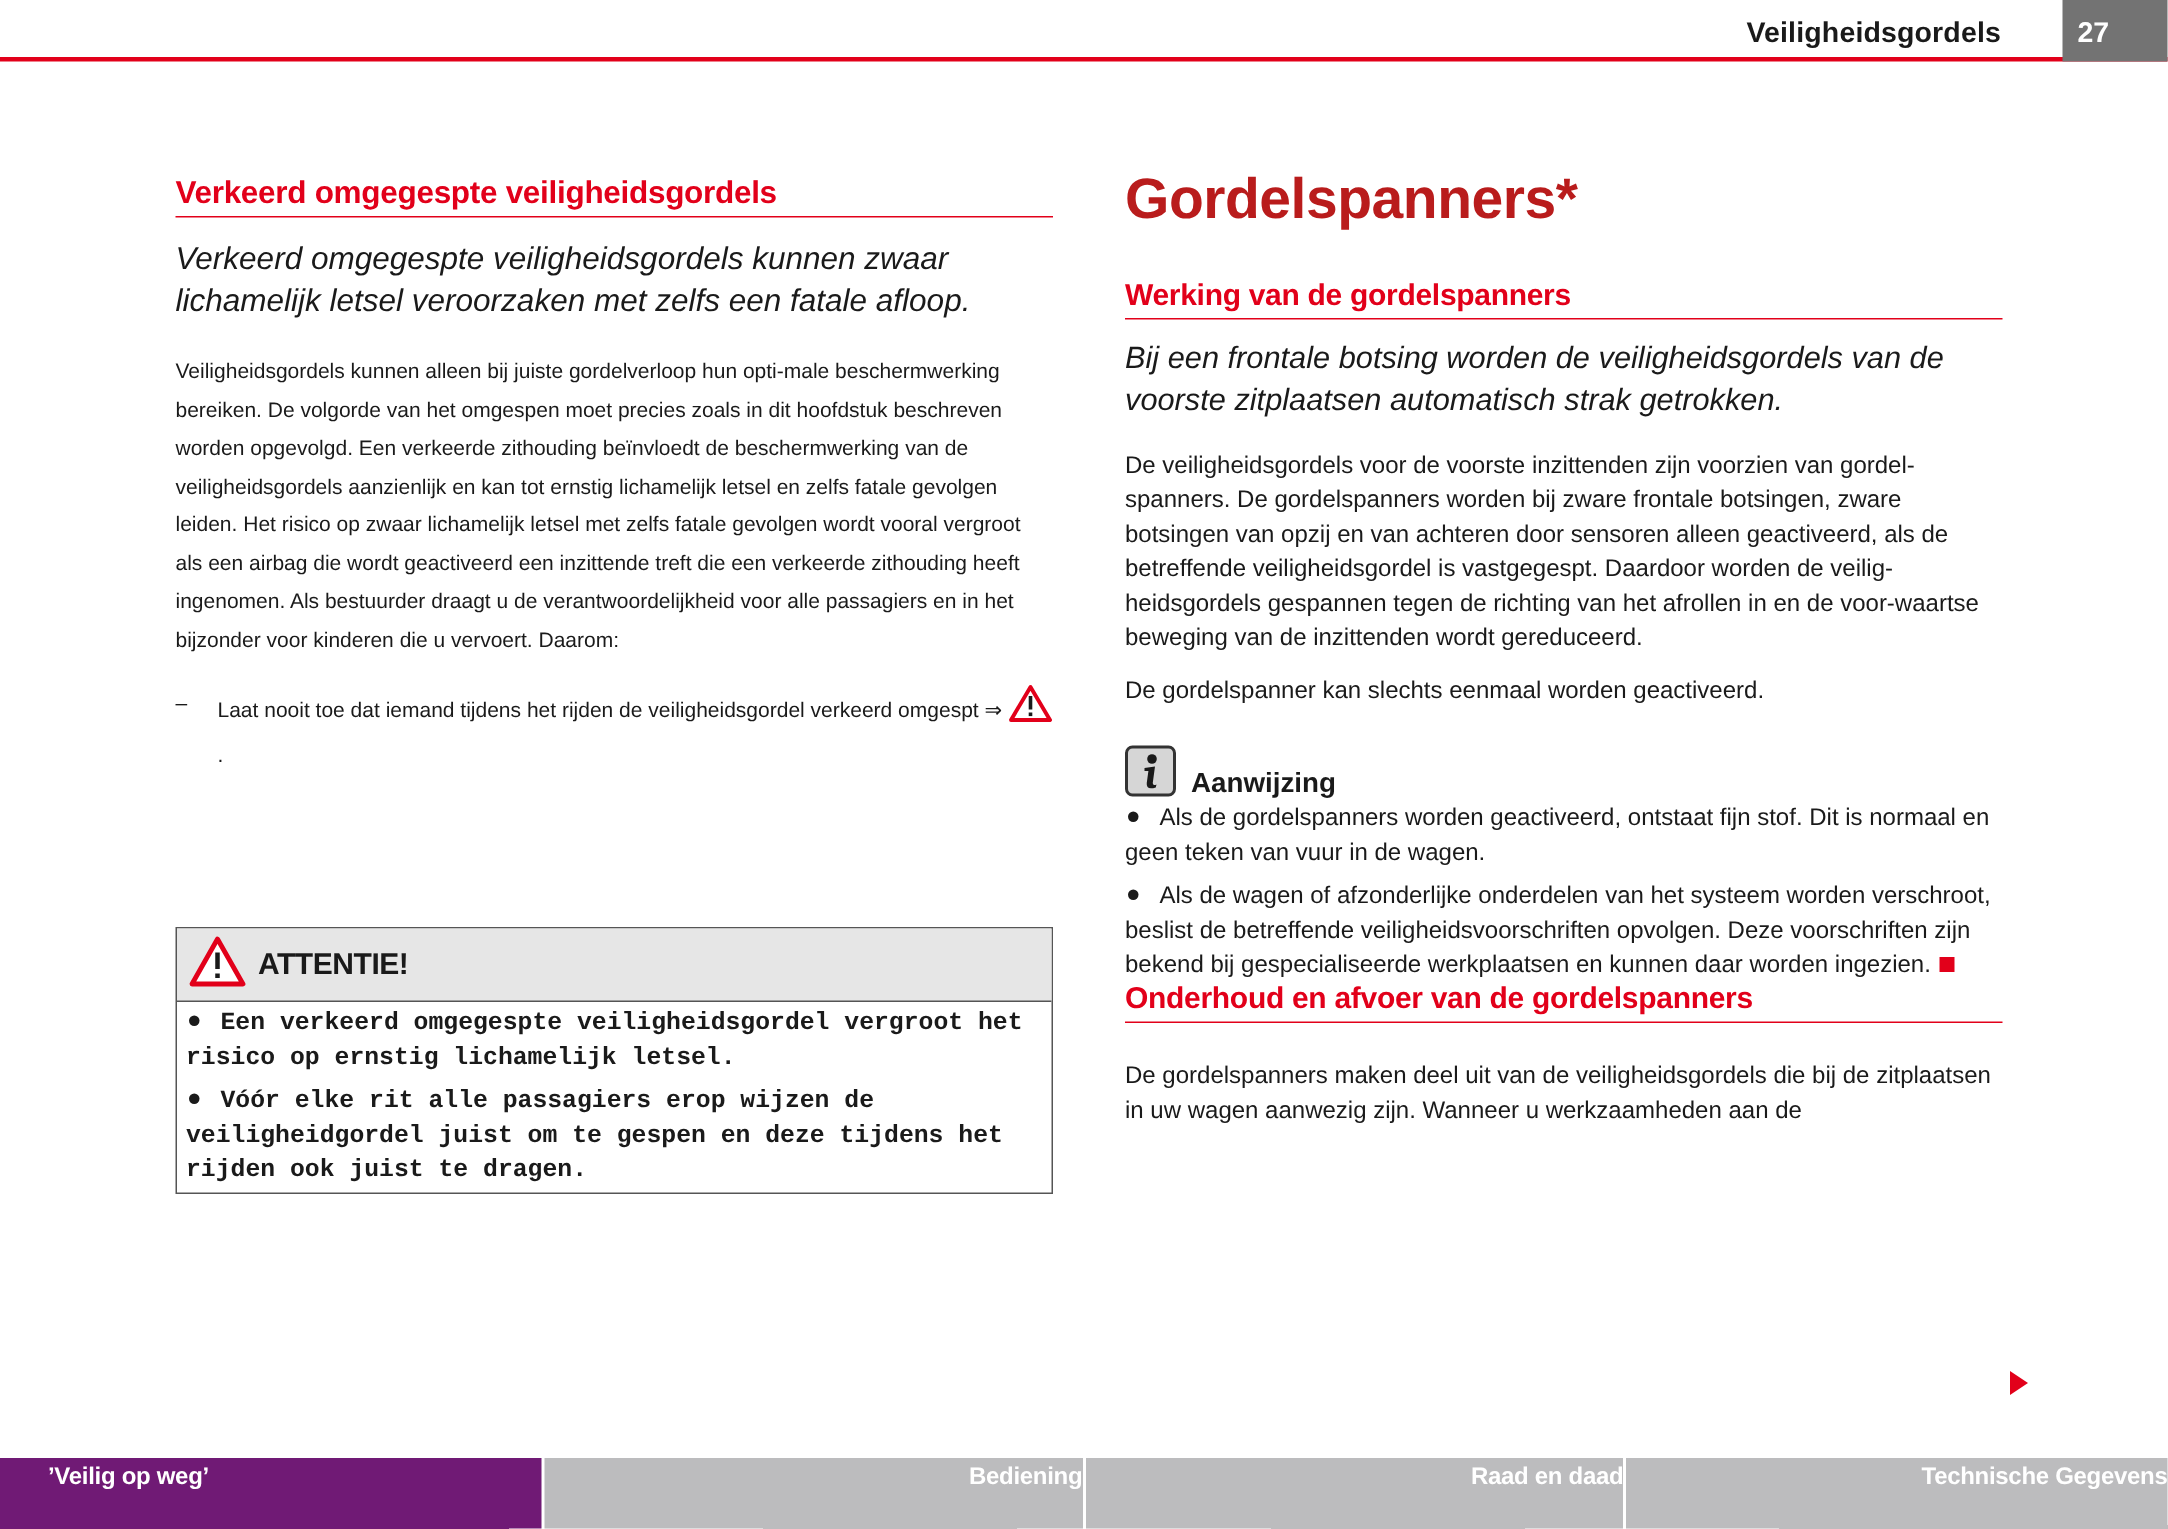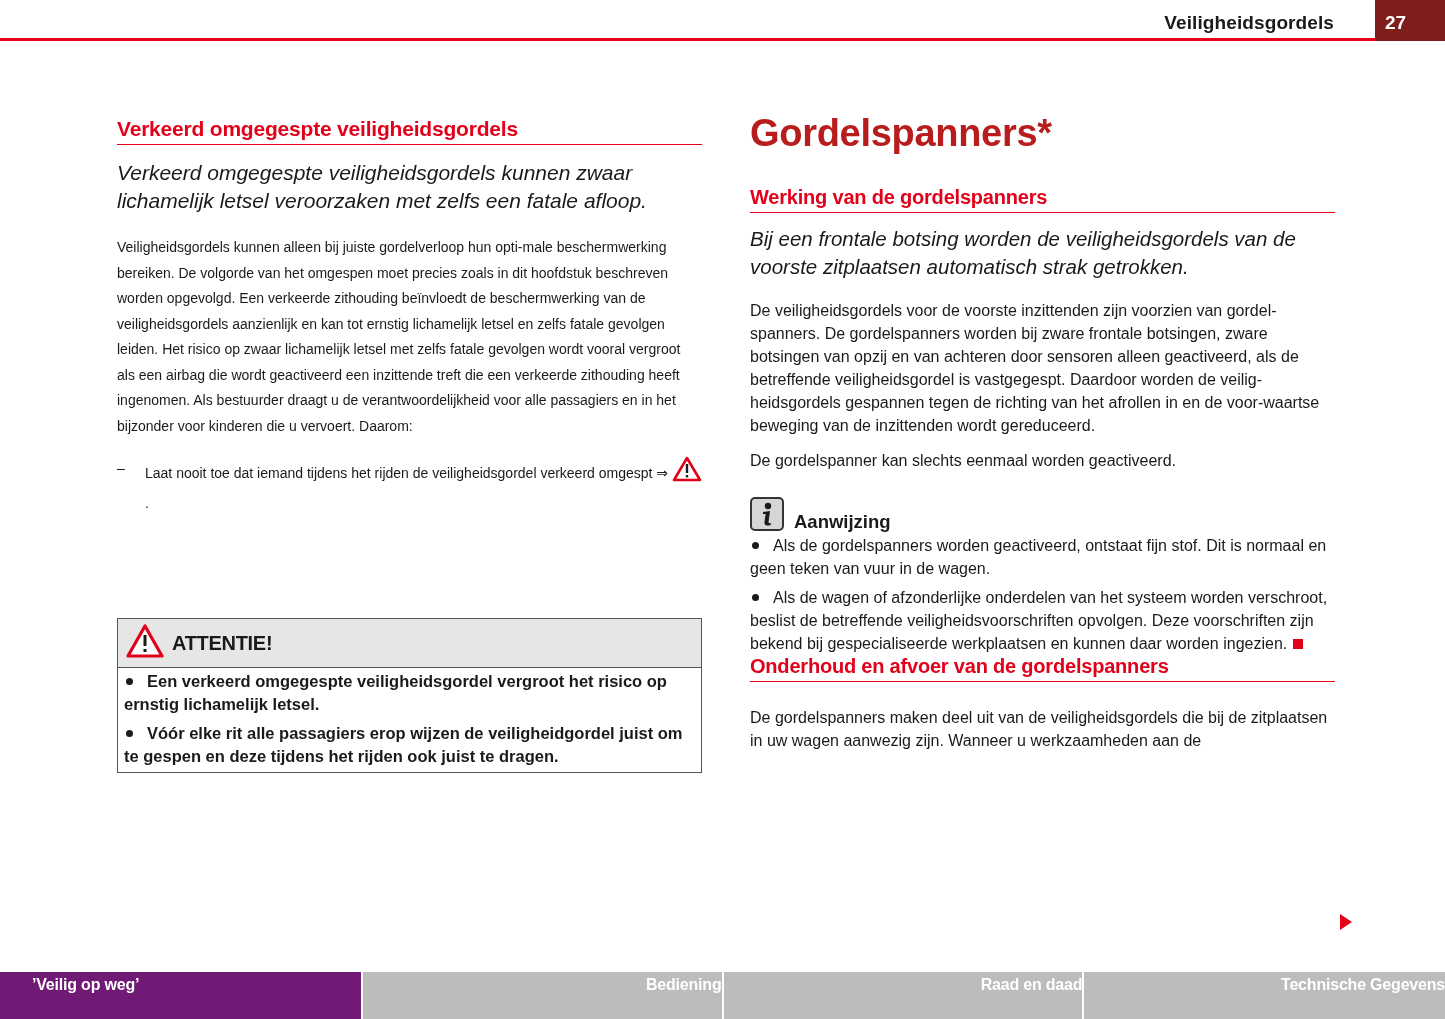--- a/index.html
+++ b/index.html
@@ -4,42 +4,42 @@
 <style>
   html, body { margin:0; padding:0; }
   body {
     width:1445px; height:1019px; position:relative; overflow:hidden;
     background:#ffffff; color:#1a1a1a;
     font-family:"Liberation Sans", "DejaVu Sans", sans-serif;
   }
   
   .top-rule { position:absolute; left:0; top:38px; width:1445px; height:3px; background:#e2001a; }
   .header-title { position:absolute; right:111px; top:12px; font-size:19px; font-weight:bold; color:#1a1a1a; letter-spacing:0.1px; }
-  .page-num-box { position:absolute; left:1375px; top:0; width:70px; height:41px; background:#7f1d1d; }
+  .page-num-box { position:absolute; left:1375px; top:0; width:70px; height:41px; background:#737373; }
   .page-num { position:absolute; left:10px; top:12px; font-size:19px; font-weight:bold; color:#fff; }
 
   .col { position:absolute; }
   .col-left { left:117px; top:117px; width:585px; }
   .col-right { left:750px; top:112px; width:585px; }
 
   .h2 { font-size:21px; font-weight:bold; color:#e2001a; padding-bottom:3px; border-bottom:1.5px solid #e2001a; letter-spacing:-0.2px; }
   .h1 { font-size:38px; font-weight:bold; color:#b91c1c; letter-spacing:-0.3px; }
   .lead { font-style:italic; font-size:21px; line-height:28px; color:#1a1a1a; }
   .body-l { font-size:14px; line-height:25.5px; }
   .body-r { font-size:16px; line-height:23px; }
   p { margin:0; }
 
   .dash-item { display:flex; }
   .dash-item .dash { width:28px; flex:none; }
   .warn-inline { display:inline-block; vertical-align:-4px; }
 
   .attn-box { position:absolute; left:117px; top:618px; width:583px; border:1.5px solid #555; }
   .attn-head { background:#e6e6e6; height:48px; border-bottom:1.5px solid #555; display:flex; align-items:center; padding-left:8px; }
   .attn-title { font-size:20px; font-weight:bold; margin-left:8px; letter-spacing:-0.3px; }
-  .attn-body { padding:2px 6px 4px 6px; font-size:16.5px; font-weight:bold; line-height:23px; }
+  .attn-body { padding:2px 6px 4px 6px; font-size:16.5px; font-weight:bold; line-height:23px;font-family:Liberation Mono, monospace; }
   .attn-item { margin-bottom:6px; }
   .attn-item:last-child { margin-bottom:0; }
   .bullet { display:inline-block; width:7px; height:7px; border-radius:50%; background:#1a1a1a; margin:0 14px 2px 2px; vertical-align:middle; }
   .end-sq { display:inline-block; width:10px; height:10px; background:#e2001a; margin-left:4px; vertical-align:0px; }
 
   .info-head { display:flex; align-items:flex-end; margin-top:0; }
   .info-icon { width:34px; height:34px; border:2px solid #333; border-radius:5px; background:#d6d6d6; box-sizing:border-box; position:relative; }
   .info-title { font-size:18.5px; font-weight:bold; margin-left:10px; margin-bottom:-2px; }
 
   .next-arrow { position:absolute; left:1340px; top:914px; width:0; height:0; border-top:8px solid transparent; border-bottom:8px solid transparent; border-left:12px solid #e2001a; }

